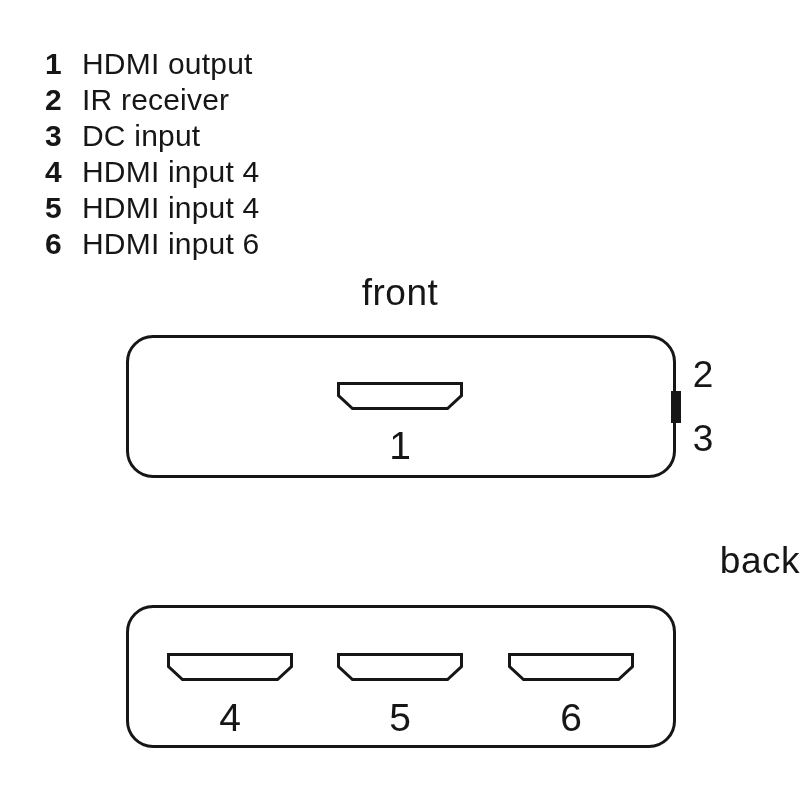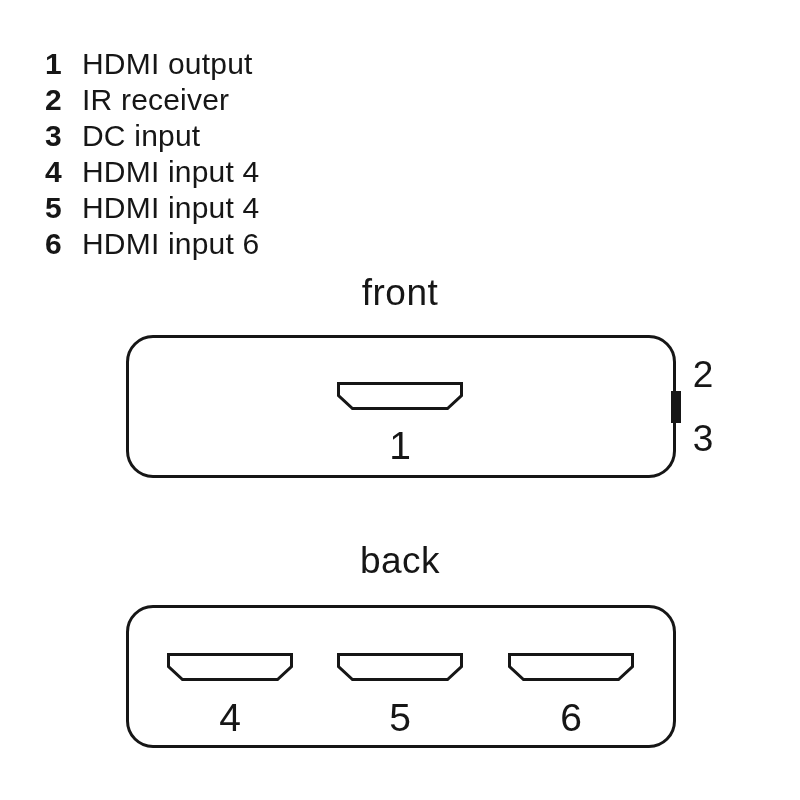--- a/index.html
+++ b/index.html
@@ -43,21 +43,21 @@
   .view-title {
     position: absolute;
     left: 0;
     width: 800px;
     text-align: center;
     font-size: 37px;
     font-weight: 400;
     letter-spacing: 0.5px;
   }
   .front-title { top: 272px; }
-  .back-title  { top: 540px; }
+  .back-title  { top: 540px; text-align: right; }
 
   
   .device-box {
     position: absolute;
     left: 126px;
     width: 550px;
     height: 143px;
     border: 3px solid #161616;
     border-radius: 27px;
     box-sizing: border-box;

